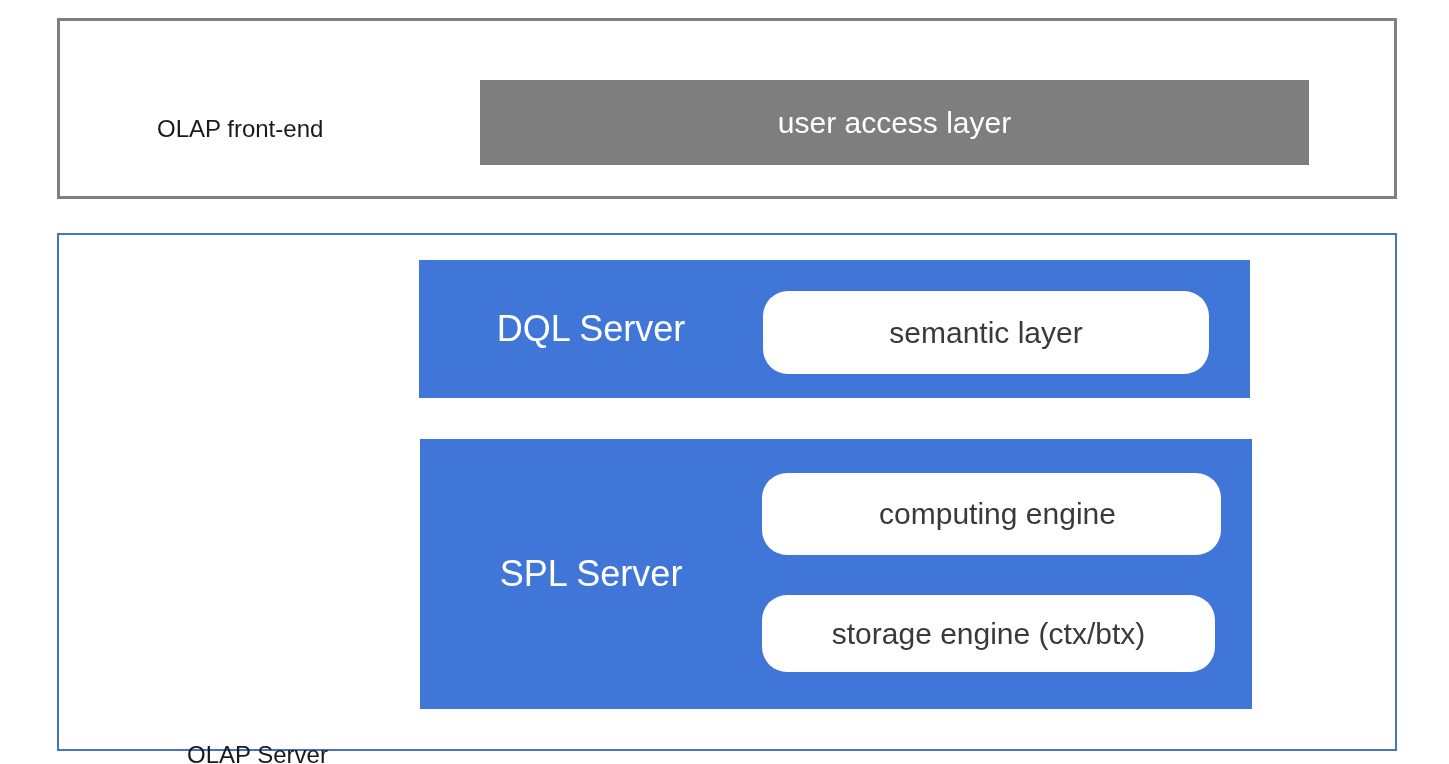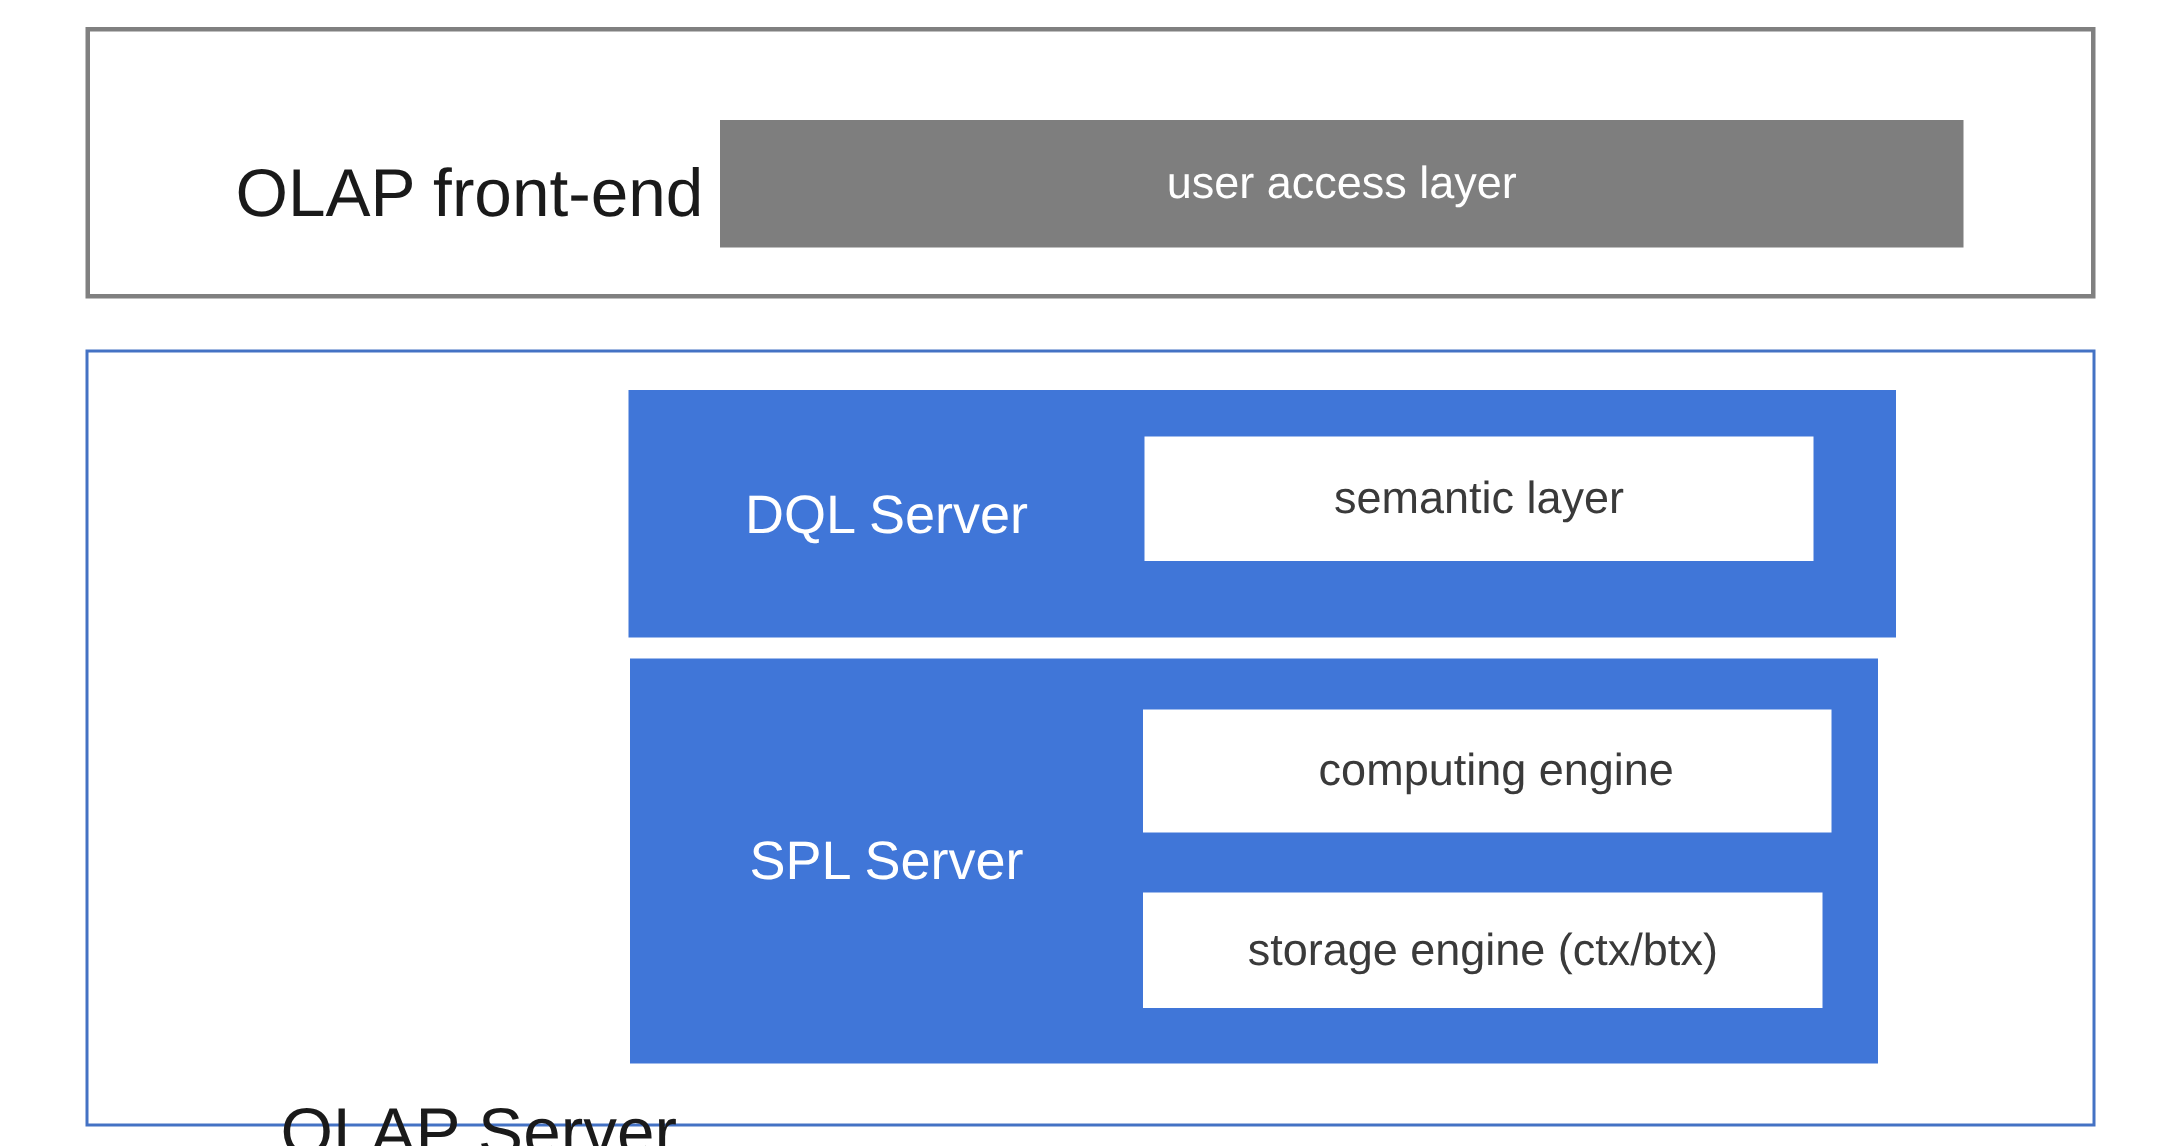--- a/index.html
+++ b/index.html
@@ -25,21 +25,21 @@
     width: 1340px; height: 181px;
     border: 3px solid var(--gray-border, #808080);
   }
   .frame-blue {
     left: 57px; top: 233px;
     width: 1340px; height: 518px;
     border: 2px solid var(--blue-border, #4472C4);
   }
   .section-label {
     position: absolute;
-    font-size: 45px;
+    font-size: 24px;
     line-height: 44px;
     color: var(--black-text, #1A1A1A);
     white-space: nowrap;
   }
   .label-frontend { left: 97px; top: 86px; }
   .label-server   { left: 128px; top: 450px; margin-top: 48px; }
 
   .gray-box {
     position: absolute;
     left: 420px; top: 59px;
@@ -47,41 +47,42 @@
     background: var(--gray-fill, #7E7E7E);
     display: flex; align-items: center; justify-content: center;
     color: var(--white-text, #FFFFFF);
     font-size: 30px;
   }
 
   .blue-box {
     position: absolute;
     background: var(--blue-fill, #4076D8);
   }
-  .blue-dql { left: 419px; top: 260px; width: 831px; height: 165px; padding-left: 14px; }
+  .blue-dql { left: 419px; top: 260px; width: 831px; height: 138px; }
   .blue-spl { left: 420px; top: 439px; width: 832px; height: 270px; }
 
   .blue-label {
     position: absolute;
     left: 0; top: 0; bottom: 0;
     display: flex; align-items: center; justify-content: center;
     color: var(--white-text, #FFFFFF);
     font-size: 36px;
     white-space: nowrap;
   }
   .blue-dql .blue-label { width: 344px; }
   .blue-spl .blue-label { width: 342px; }
 
   .white-box {
     position: absolute;
     background: #ffffff;
     display: flex; align-items: center; justify-content: center;
     color: var(--dark-text, #3A3A3A);
     font-size: 30px;
     white-space: nowrap;
+    border-radius: 25px;
   }
   .box-semantic  { left: 344px; top: 31px;  width: 446px; height: 83px; }
   .box-computing { left: 342px; top: 34px;  width: 447px; height: 82px; padding-left: 12px; }
   .box-storage   { left: 342px; top: 156px; width: 453px; height: 77px; }
 </style>
 </head>
 <body>
 
 <div class="canvas">
 

